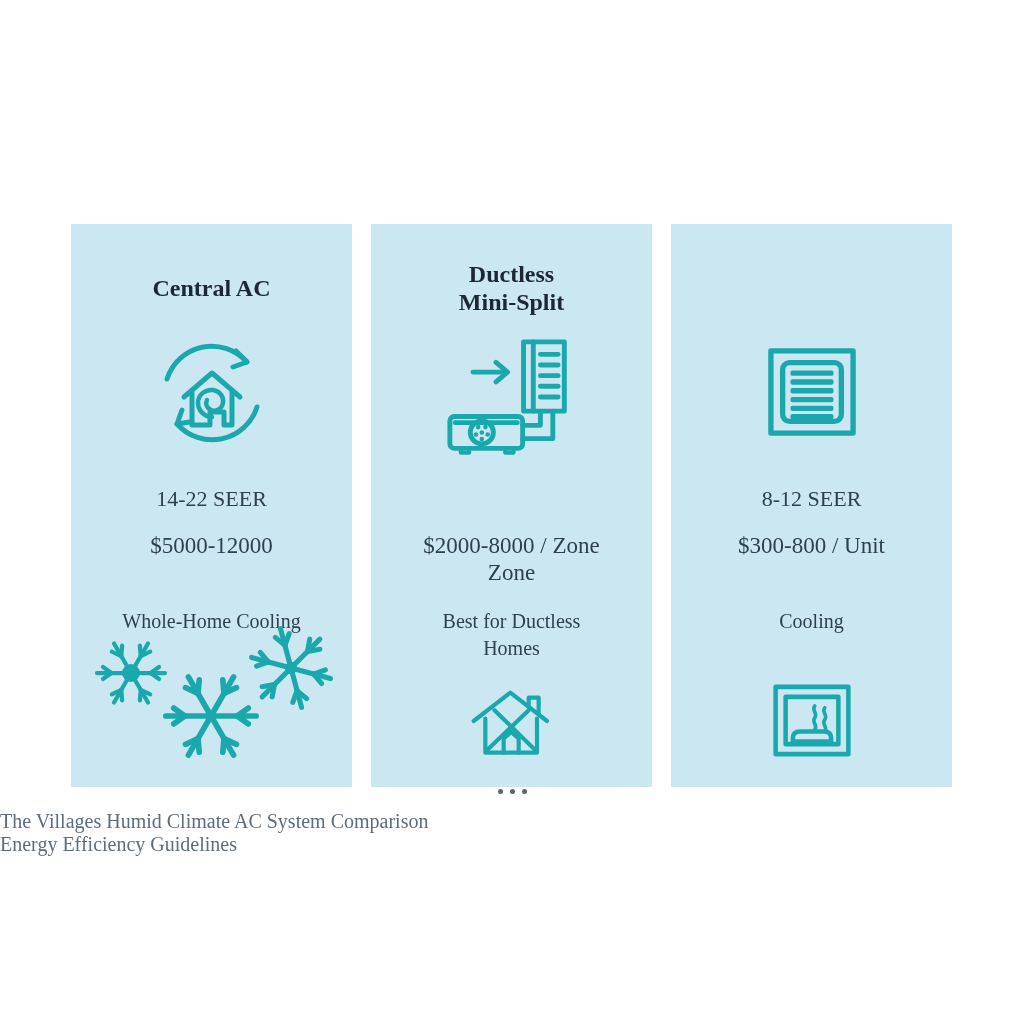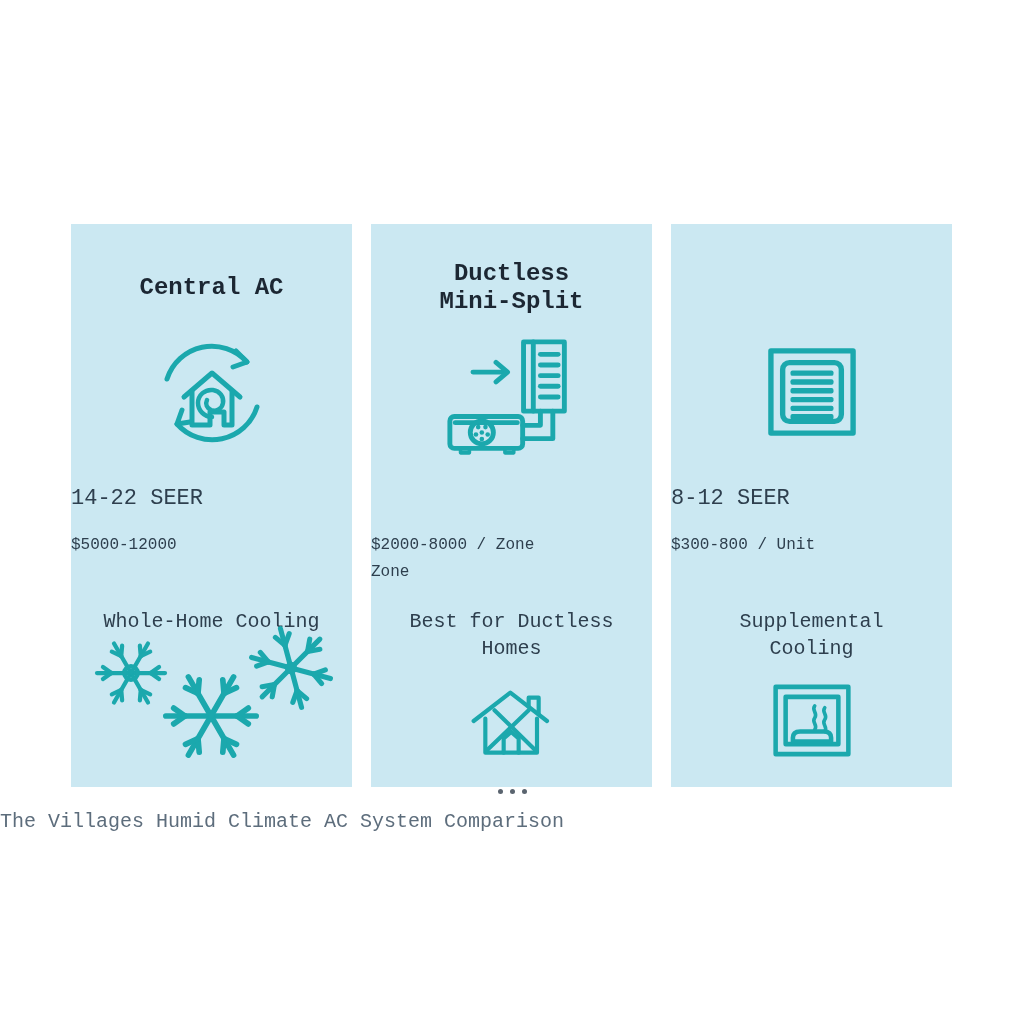--- a/index.html
+++ b/index.html
@@ -10,21 +10,21 @@
     --captionColor:#5d6d7c;
     --dotColor:#5a646f;
     --pageBg:#ffffff;
   }
   *{margin:0;padding:0;box-sizing:border-box;}
   html,body{background:var(--pageBg);}
   .page{
     position:relative;
     width:1024px;height:1024px;
     background:var(--pageBg);
-    font-family:Liberation Mono, monospace;
+    font-family:Liberation Serif, serif;
     overflow:hidden;
   }
   .card{
     position:absolute;
     top:224px;
     width:281px;height:563px;
     background:var(--cardBg);
   }
   .card .title{
     position:absolute;top:34px;left:0;right:0;height:60px;
@@ -32,26 +32,26 @@
     font-size:24px;font-weight:700;line-height:28px;
     color:var(--titleColor);text-align:center;
   }
   .icon-row{
     position:absolute;top:100px;left:0;right:0;height:136px;
     display:flex;justify-content:center;align-items:center;
     color:var(--teal);
   }
   .seer{
     position:absolute;top:262px;left:0;right:0;
-    font-size:22px;line-height:26px;
+    font-size:22px;line-height:26px;text-align:center;
     color:var(--bodyColor);
   }
   .price{
     position:absolute;top:308px;left:0;right:0;
-    font-size:16px;line-height:27px;text-align:left;
+    font-size:23px;line-height:27px;text-align:center;
     color:var(--bodyColor);
   }
   .price span,.desc span,.title span{display:block;}
   .desc{
     position:absolute;top:384px;left:0;right:0;
     font-size:20px;line-height:27px;text-align:center;
     color:var(--bodyColor);
   }
   .footer-icon{
     position:absolute;left:50%;transform:translateX(-50%);
@@ -202,21 +202,20 @@
           <rect x="24" y="68.5" width="44" height="5.5" rx="2"></rect>
         </g>
       </svg>
     </div>
     <div class="seer">8-12 SEER</div>
     <div class="price">
       <span>$300-800 / Unit</span>
       <span></span>
     </div>
     <div class="desc">
-      <span>Supplemental</span>
       <span>Cooling</span>
     </div>
     <div class="footer-icon vent">
       <svg width="80" height="75" viewBox="0 0 88 82" fill="none" stroke="currentColor" stroke-width="5" stroke-linecap="round" stroke-linejoin="round">
         <rect x="4" y="4" width="80" height="74"></rect>
         <rect x="15" y="15" width="58" height="52"></rect>
         <path stroke-width="4" d="M47,25 c-4,5 4,8 0,13 c-4,5 4,8 0,13"></path>
         <path stroke-width="4" d="M58,27 c-4,5 4,8 0,13 c-4,5 4,8 0,13"></path>
         <path d="M23,64 V60 Q23,53 31,53 H57 Q65,53 65,60 V64 Z"></path>
       </svg>
@@ -224,15 +223,16 @@
   </section>
 
   <div class="dots">
     <span class="dot"></span>
     <span class="dot"></span>
     <span class="dot"></span>
   </div>
 
   <div class="caption">
     <span>The Villages Humid Climate AC System Comparison</span>
+    <span>Energy Efficiency Guidelines</span>
   </div>
 
 </div>
 
 </body></html>

